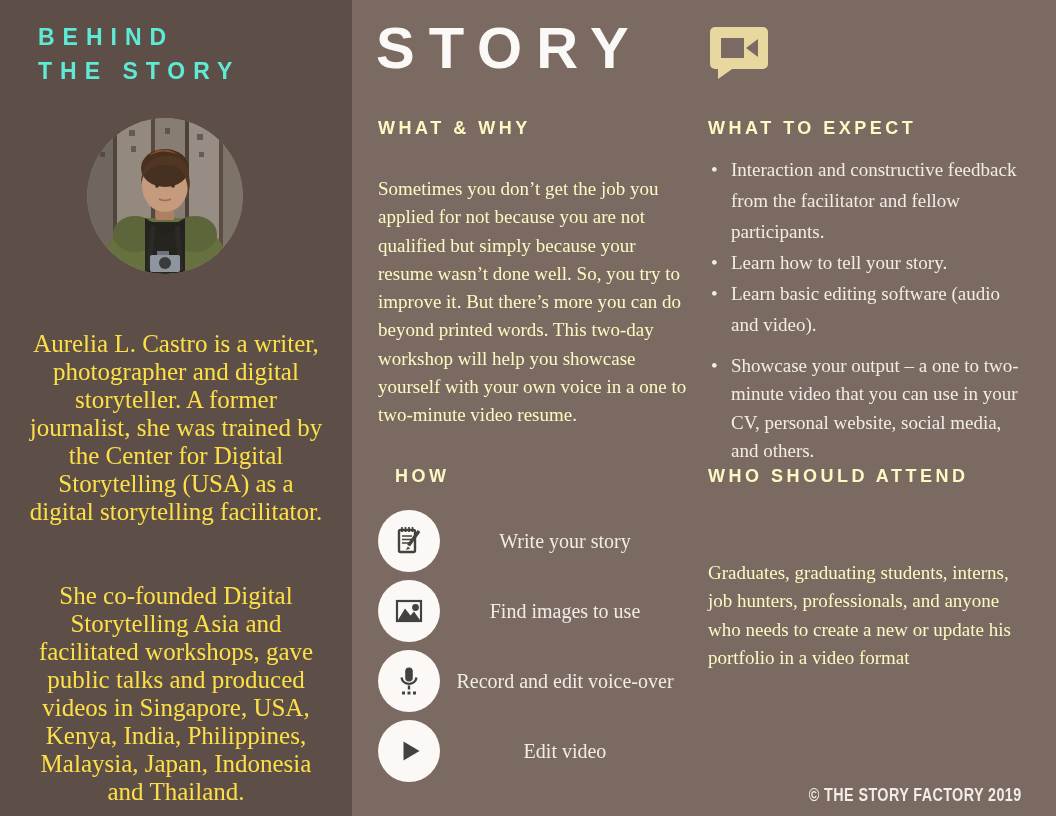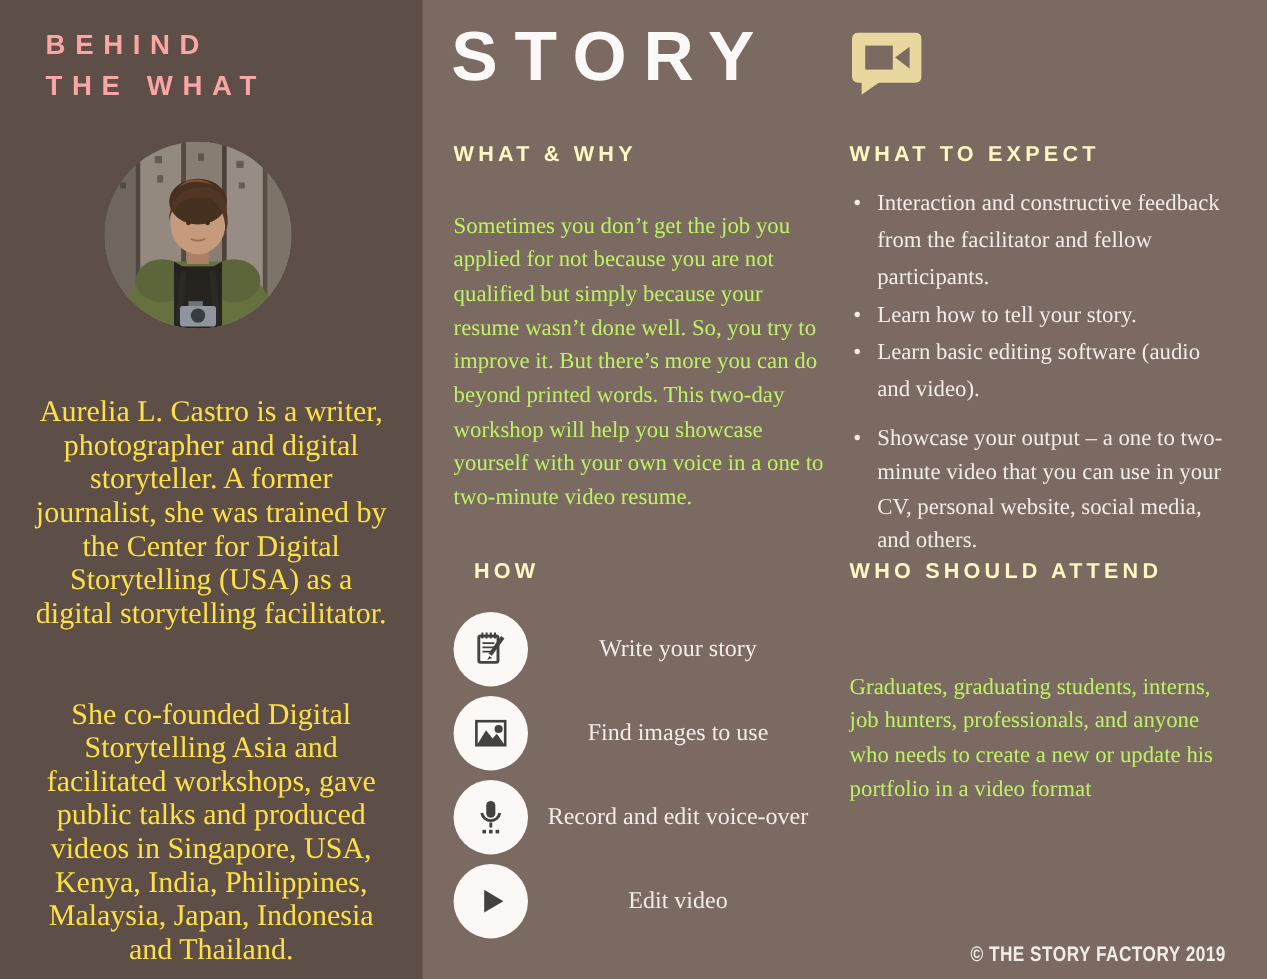--- a/index.html
+++ b/index.html
@@ -2,40 +2,40 @@
 <html><head>
 <meta charset="utf-8">
 <style>
   html,body{margin:0;padding:0;background:#4a4038;}
   #canvas{position:relative;width:1056px;height:816px;overflow:hidden;
           font-family:"Liberation Serif",serif;}
   
   .left-panel{position:absolute;left:0;top:0;width:352px;height:816px;background:#5d4f48;}
   .right-panel{position:absolute;left:352px;top:0;width:704px;height:816px;background:#7b6a61;}
   
-  .lens-title{position:absolute;left:38px;top:20px;color:#fca5a5;
+  .lens-title{position:absolute;left:38px;top:20px;color:#5eead4;
     font-family:"Liberation Sans",sans-serif;font-weight:800;font-size:23px;
     line-height:34px;letter-spacing:8px;}
   .photo-wrap{position:absolute;left:87px;top:118px;width:156px;height:156px;
     border-radius:50%;overflow:hidden;}
   .bio{position:absolute;left:24px;width:304px;color:#fde047;font-size:25px;
     line-height:28px;text-align:center;}
   .bio.p1{top:305px;} .bio.p2{top:557px;}
   
   .about-title{position:absolute;left:24px;top:12px;color:#fbf9f7;
     font-family:"Liberation Sans",sans-serif;font-weight:800;font-size:58px;
     letter-spacing:14px;line-height:72px;}
   .about-icon{position:absolute;left:358px;top:27px;width:58px;height:53px;}
   .sec-head{position:absolute;color:#fef9c3;font-family:"Liberation Sans",sans-serif;
     font-weight:700;font-size:18px;letter-spacing:3.5px;line-height:31px;}
   .h-whatwhy{left:26px;top:113px;}
   .h-how{left:26px;top:461px;margin-left:17px;}
   .h-expect{left:356px;top:113px;}
   .h-attend{left:356px;top:461px;width:280px;}
-  .body-text{position:absolute;color:#bef264;font-size:19px;line-height:28.3px;}
+  .body-text{position:absolute;color:#fef9c3;font-size:19px;line-height:28.3px;}
   .t-whatwhy{left:26px;top:156px;width:316px;}
   .t-attend{left:356px;top:540px;width:312px;}
   
   .steps{position:absolute;left:26px;top:510px;width:300px;display:flex;
     flex-direction:column;gap:8px;}
   .step{display:flex;align-items:center;height:62px;}
   .step-circle{width:62px;height:62px;border-radius:50%;background:#fbf8f5;
     flex:0 0 62px;display:flex;align-items:center;justify-content:center;}
   .step-label{flex:1;margin-left:12px;text-align:center;color:#f2ece7;
     font-size:20px;line-height:25px;}
@@ -52,21 +52,21 @@
     white-space:nowrap;}
 </style>
 </head>
 <body>
 
 <div id="canvas">
 
   <div class="left-panel">
     <div class="lens-title">
       <span style="display:block">BEHIND</span>
-      <span style="display:block">THE WHAT</span>
+      <span style="display:block">THE STORY</span>
     </div>
 
     <div class="photo-wrap">
       <svg viewBox="0 0 156 156" width="156" height="156">
         <defs>
             <clipPath id="pc">
               <circle cx="78" cy="78" r="78"></circle>
             </clipPath>
           </defs>
         <g clip-path="url(#pc)">

